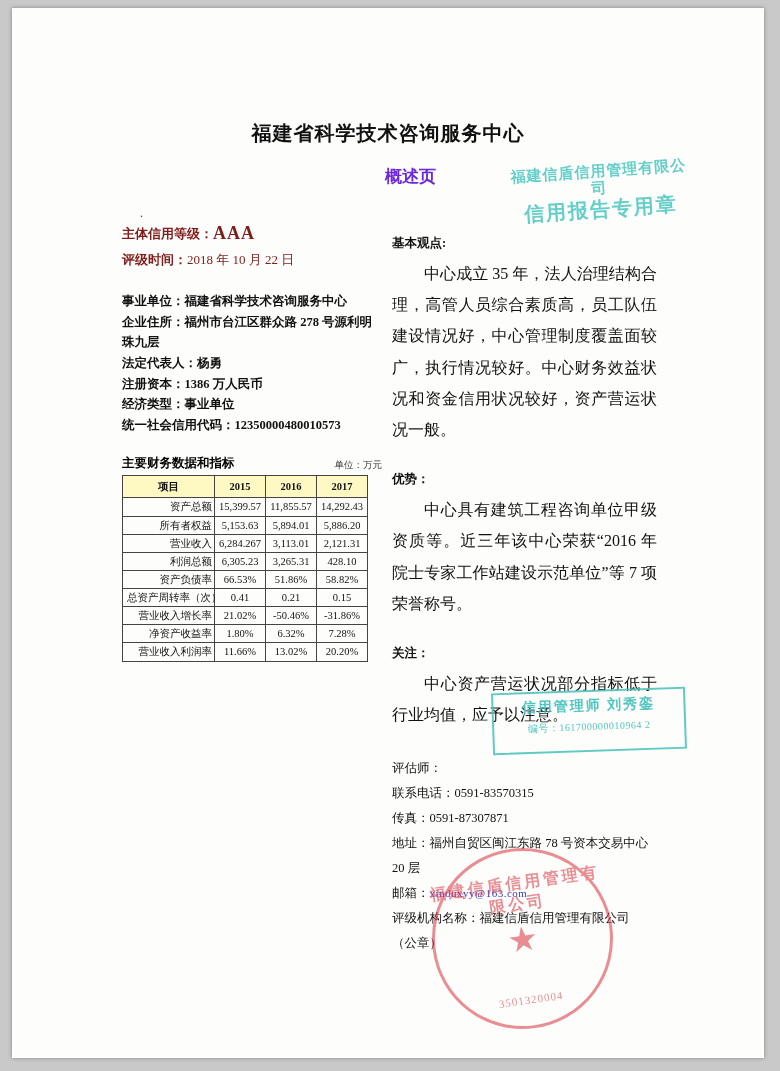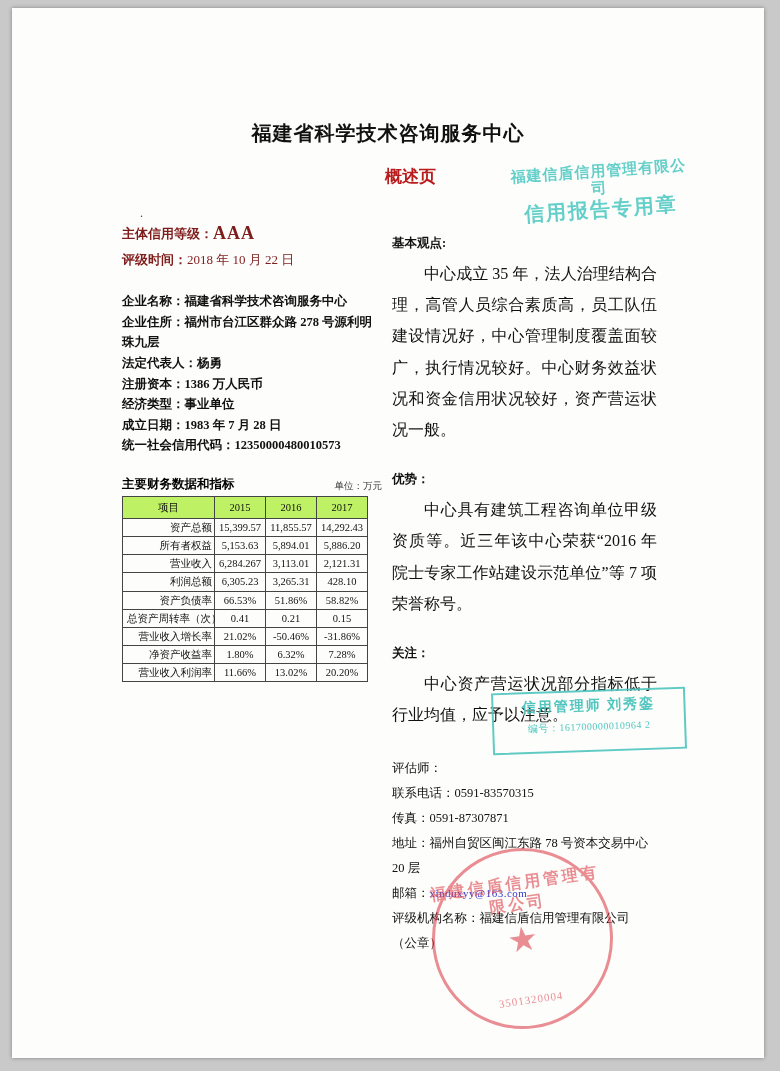--- a/index.html
+++ b/index.html
@@ -30,21 +30,21 @@
   .doc-title {
     font-size: 20px;
     font-weight: bold;
     letter-spacing: 1px;
     color: #111;
   }
   .doc-subtitle {
     font-size: 17px;
     font-weight: bold;
     margin-top: 18px;
-    color: #b91c1c;
+    color: #6d28d9;
     padding-left: 45px;
   }
   .columns {
     position: absolute;
     left: 0;
     top: 215px;
     width: 752px;
   }
   .col-left {
     position: absolute;
@@ -105,22 +105,22 @@
   table.fin th, table.fin td {
     border: 1px solid #444;
     font-size: 10.5px;
     color: #111;
     text-align: center;
     padding: 2px 2px;
     word-break: break-all;
     line-height: 1.25;
   }
   table.fin th {
-    background: #bef264;
-    font-weight: normal;
+    background: #fef9c3;
+    font-weight: bold;
     height: 17px;
   }
   table.fin td.rowname {
     text-align: right;
     padding-left: 4px;
     white-space: nowrap;
   }
   table.fin col.c0 { width: 92px; }
   table.fin col.c1, table.fin col.c2, table.fin col.c3 { width: 51px; }
   .r-head {
@@ -245,36 +245,33 @@
 
       <div class="rating-line">
         <span class="lbl">主体信用等级：</span><span class="rating-grade">AAA</span>
       </div>
       <div class="rating-line">
         <span class="lbl">评级时间：</span><span>2018 年 10 月 22 日</span>
       </div>
 
       <div class="company-block">
         <div class="company-line">
-          <span>企业名称：</span><span class="val">福建省科学技术咨询服务中心</span>
+          <span>事业单位：</span><span class="val">福建省科学技术咨询服务中心</span>
         </div>
         <div class="company-line">
           <span>企业住所：</span><span class="val">福州市台江区群众路 278 号源利明珠九层</span>
         </div>
         <div class="company-line">
           <span>法定代表人：</span><span class="val">杨勇</span>
         </div>
         <div class="company-line">
           <span>注册资本：</span><span class="val">1386 万人民币</span>
         </div>
         <div class="company-line">
           <span>经济类型：</span><span class="val">事业单位</span>
-        </div>
-        <div class="company-line">
-          <span>成立日期：</span><span class="val">1983 年 7 月 28 日</span>
         </div>
         <div class="company-line">
           <span>统一社会信用代码：</span><span class="val">12350000480010573</span>
         </div>
       </div>
 
       <div class="fin-header">
         <span>主要财务数据和指标</span>
         <span class="fin-unit">单位：万元</span>
       </div>

